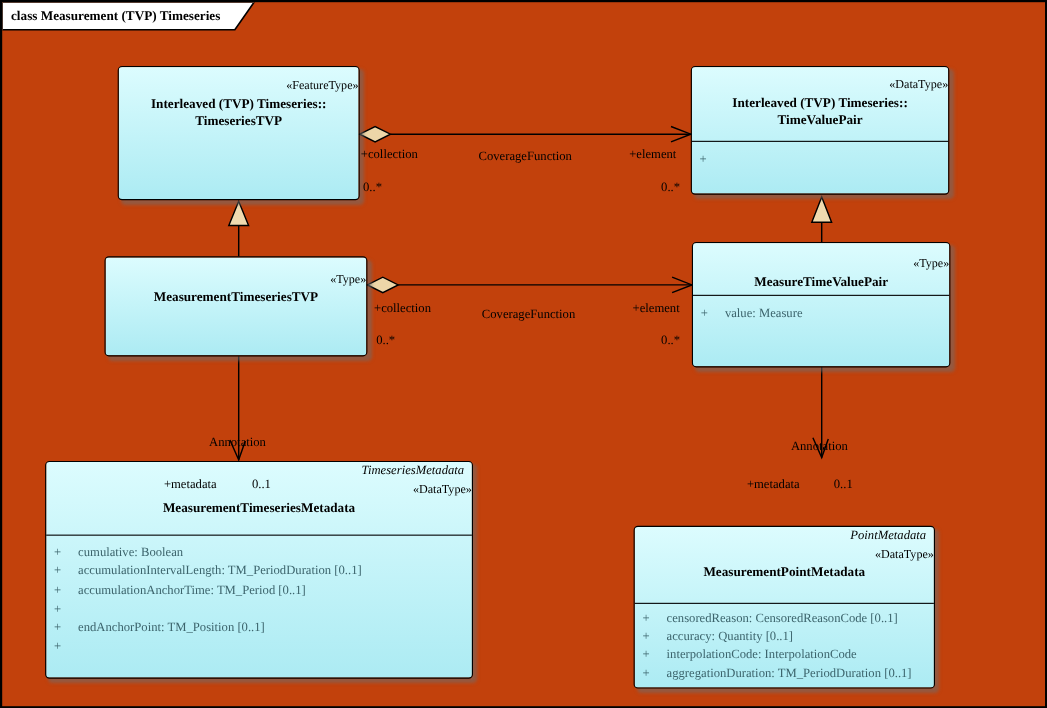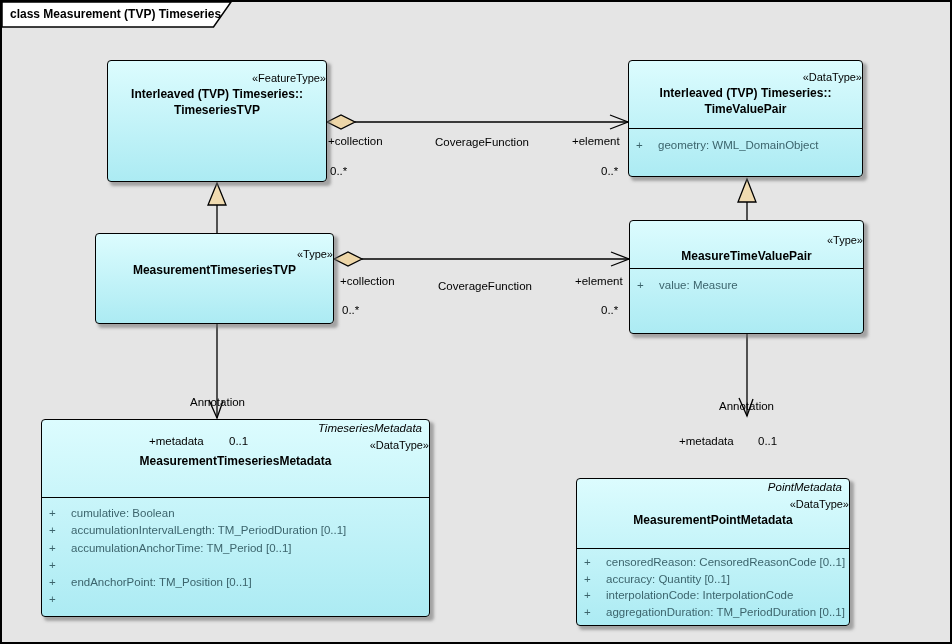--- a/index.html
+++ b/index.html
@@ -1,19 +1,19 @@
 <!DOCTYPE html>
 <html><head>
 <meta charset="utf-8">
 <style>
   html,body{margin:0;padding:0;background:#fff;}
   #canvas{
     position:relative;width:952px;height:644px;box-sizing:border-box;
-    border:2px solid #000;background:#e5e5e5;overflow:hidden;
-    font-family:Liberation Sans, sans-serif;color:#000;
+    border:2px solid #000;background:#c2410c;overflow:hidden;
+    font-family:Liberation Serif, serif;color:#000;
   }
   svg{position:absolute;left:0;top:0;}
   .uml-class{
     position:absolute;box-sizing:border-box;
     border:1.5px solid #000;border-radius:4px;
     background:linear-gradient(180deg,#DCFCFE 0%,#ACEBF3 100%);
     box-shadow:3.5px 3.5px 3px rgba(110,110,110,0.55);
     display:flex;flex-direction:column;
   }
   .head{box-sizing:border-box;}
@@ -82,21 +82,20 @@
 
   <div class="uml-class" style="left:626px;top:58px;width:235px;height:117px;">
     <div class="head" style="padding-top:8px;height:67px;">
       <div class="stereo">«DataType»</div>
       <div class="cname">Interleaved (TVP) Timeseries::</div>
       <div class="cname">TimeValuePair</div>
     </div>
     <div class="attrs" style="padding-top:8px;">
       <div class="attr-row" style="line-height:17px;">
         <span class="vis">+</span>
-        <span>geometry: WML_DomainObject</span>
       </div>
     </div>
   </div>
 
   <div class="uml-class" style="left:93px;top:231px;width:239px;height:91px;">
     <div class="head" style="padding-top:12px;">
       <div class="stereo">«Type»</div>
       <div class="cname">MeasurementTimeseriesTVP</div>
     </div>
   </div>
@@ -107,21 +106,21 @@
       <div class="cname">MeasureTimeValuePair</div>
     </div>
     <div class="attrs" style="padding-top:8px;">
       <div class="attr-row" style="line-height:17px;">
         <span class="vis">+</span>
         <span>value: Measure</span>
       </div>
     </div>
   </div>
 
-  <div class="uml-class" style="left:39px;top:417px;width:389px;height:198px;gap:11px;">
+  <div class="uml-class" style="left:39px;top:417px;width:389px;height:198px;">
     <div class="head" style="height:66px;">
       <div class="tag">TimeseriesMetadata</div>
       <div class="stereo">«DataType»</div>
       <div class="cname">MeasurementTimeseriesMetadata</div>
     </div>
     <div class="attrs" style="padding-top:7px;">
       <div class="attr-row" style="line-height:17.3px;">
         <span class="vis">+</span>
         <span>cumulative: Boolean</span>
       </div>

